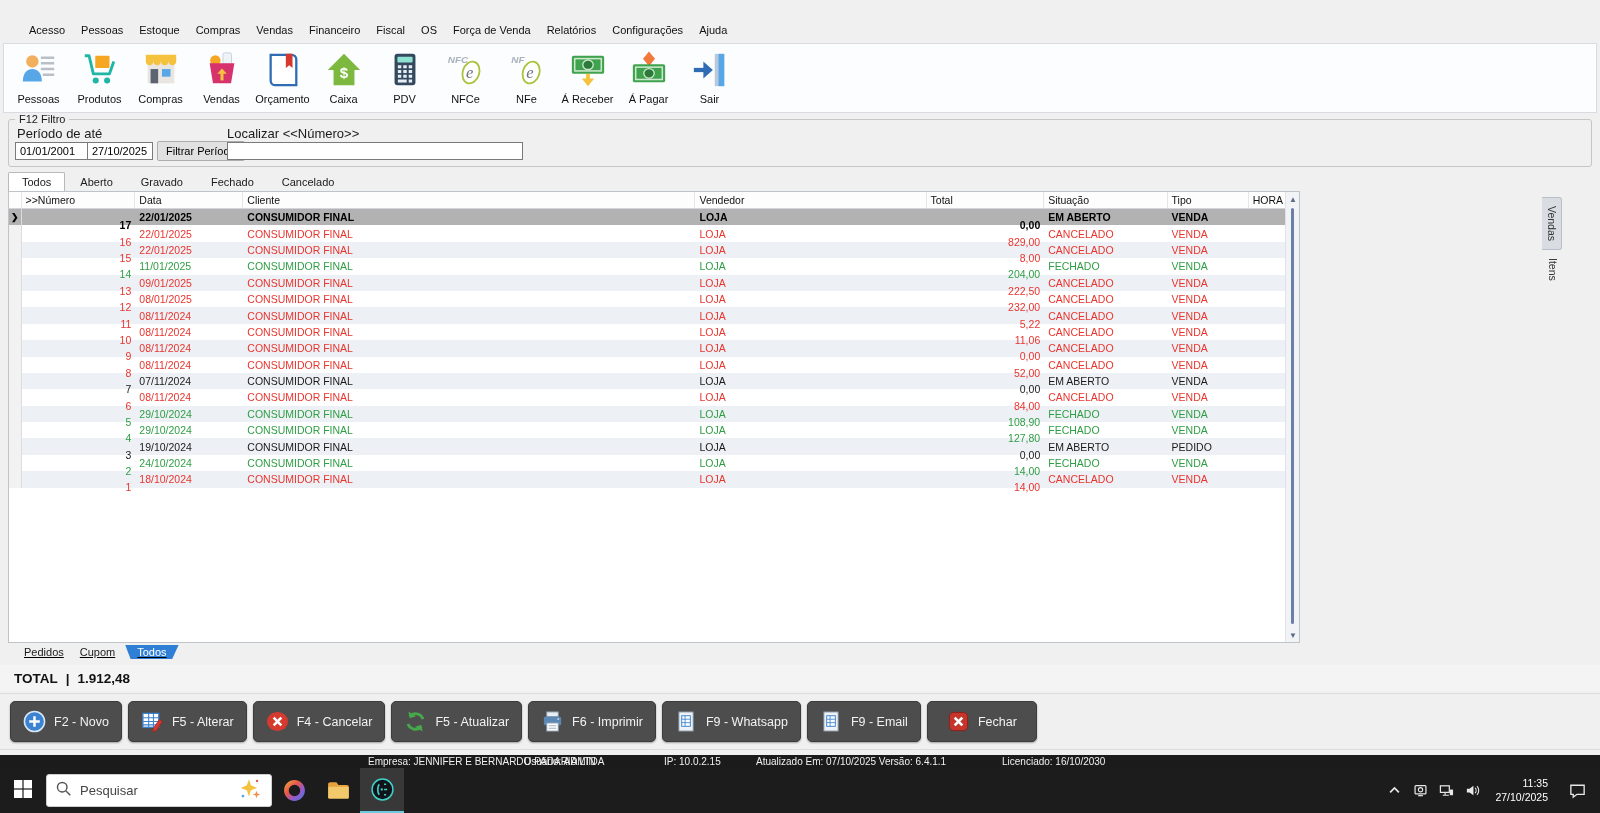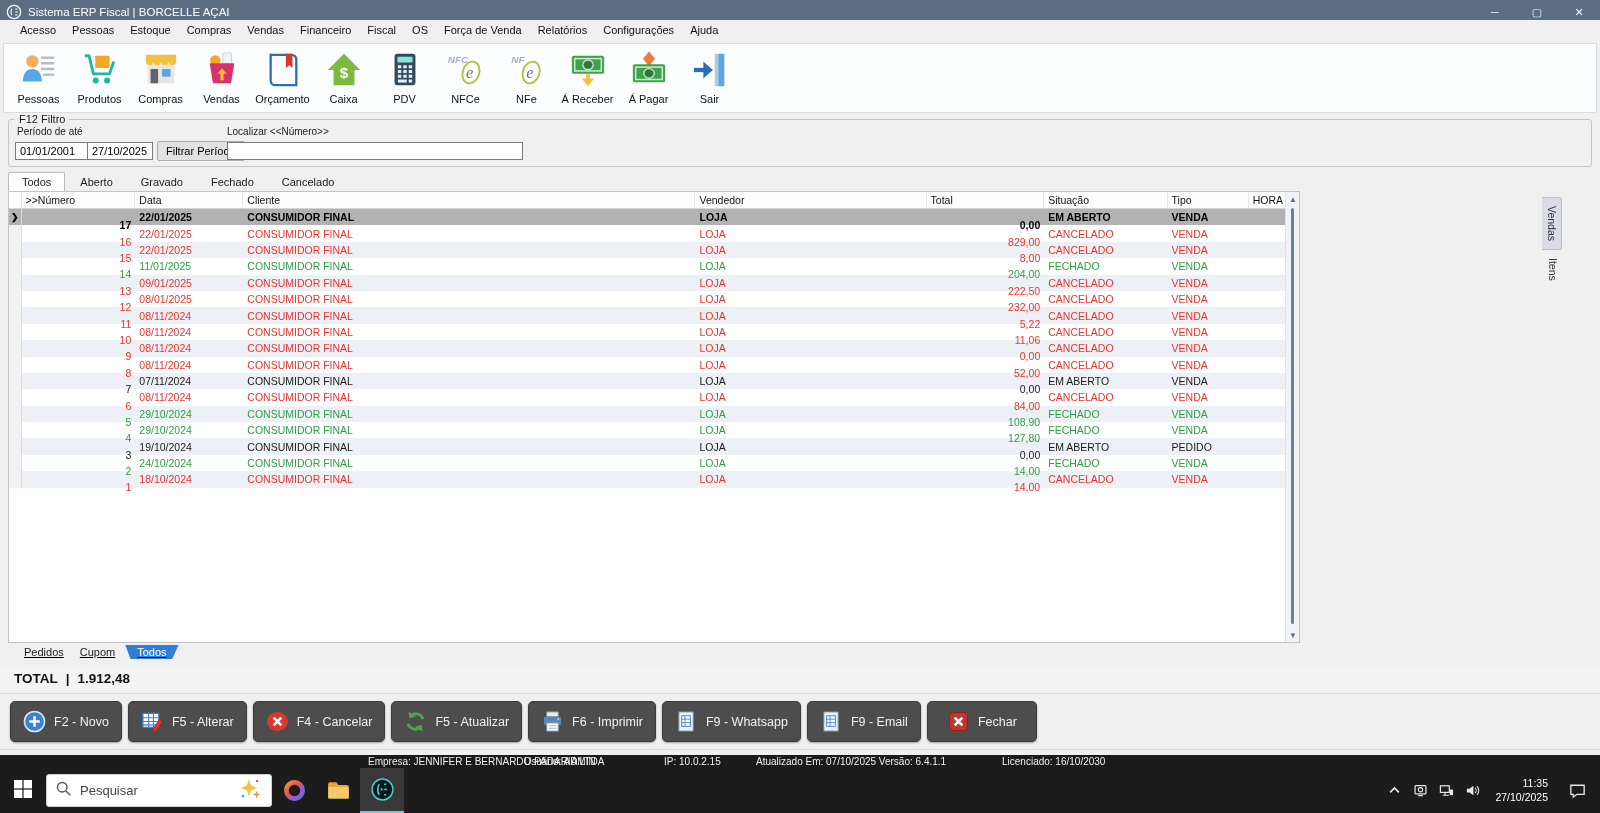--- a/index.html
+++ b/index.html
@@ -7,35 +7,35 @@
   #app { position:absolute; inset:0; }
 
   
   .titlebar { position:absolute; top:0; left:0; width:1600px; height:24px; background:#5d6e84; display:flex; align-items:center; color:#fff; }
   .titlebar .app-logo { width:16px; height:16px; margin:0 6px 0 6px; }
   .titlebar .title-text { font-size:11.5px; }
   .win-controls { margin-left:auto; display:flex; height:100%; }
   .win-btn { width:42px; height:100%; display:flex; align-items:center; justify-content:center; color:#eef2f6; font-size:11px; }
 
   
-  .menubar { position:absolute; top:20px; left:0; width:1600px; height:19px; background:#f0f0f0; display:flex; align-items:center; padding-left:12px; }
+  .menubar { position:absolute; top:20px; left:0; width:1600px; height:19px; background:#f0f0f0; display:flex; align-items:center; padding-left:21px; }
   .menu-item { font-size:11px; color:#111; padding:2px 8px; cursor:default; }
 
   
   .toolbar { position:absolute; top:43px; left:3px; width:1594px; height:70px; background:#fcfdfe; border:1px solid #d8dce1; display:flex; align-items:flex-start; padding:6px 0 0 4px; }
   .tb-item { width:61px; display:flex; flex-direction:column; align-items:center; gap:3px; }
   .tb-icon { width:40px; height:40px; display:flex; align-items:center; justify-content:center; }
   .tb-icon svg { width:38px; height:38px; }
   .tb-label { font-size:11px; color:#111; white-space:nowrap; }
 
   
   .filterband { position:absolute; top:113px; left:0; width:1600px; height:58px; background:#f0f0f0; }
   .filterbox { position:absolute; top:6px; left:8px; width:1584px; height:48px; border:1px solid #c6c6c6; border-radius:3px; }
   .filterbox .legend { position:absolute; top:-7px; left:6px; background:#f0f0f0; padding:0 4px; font-size:11px; color:#1a1a1a; }
-  .fl-label { position:absolute; font-size:10px; color:#1a1a1a; }
+  .fl-label { position:absolute; font-size:13px; color:#1a1a1a; }
   .lbl-periodo { top:6px; left:8px; }
   .lbl-localizar { top:6px; left:218px; }
   .txt { position:absolute; top:22px; height:18px; border:1px solid #7a7a7a; background:#fff; font-size:11px; font-family:"Liberation Sans",sans-serif; padding:0 4px; }
   .txt-de  { left:6px;  width:84px; }
   .txt-ate { left:78px; width:66px; }
   .btn-filtrar { position:absolute; top:21px; left:148px; height:20px; padding:0 8px; font-size:11px; background:#e1e1e1; border:1px solid #adadad; border-radius:2px; font-family:"Liberation Sans",sans-serif; }
   .txt-localizar { left:218px; width:296px; }
 
   
   .tabstrip { position:absolute; top:171px; left:8px; height:20px; display:flex; align-items:flex-end; }
@@ -102,40 +102,20 @@
   .tray-ic { width:22px; height:40px; display:flex; align-items:center; justify-content:center; color:#e8e8e8; }
   .tray-ic svg { width:15px; height:15px; }
   .tk-clock { text-align:right; color:#fff; font-size:10.5px; line-height:1.25; padding:0 8px; }
   .tk-notif { width:34px; height:40px; display:flex; align-items:center; justify-content:center; }
 </style>
 </head>
 <body>
 
 <div id="app">
 
-  <div class="titlebar">
-    <span class="app-logo">
-      <svg viewBox="0 0 16 16">
-          <circle cx="8" cy="8" r="6.6" fill="none" stroke="#fff" stroke-width="1.3"></circle>
-          <path d="M6 5c-1.3 1-1.3 5 0 6M9.2 5h2.2M9.2 8h2.6M9.2 11h2.2" stroke="#fff" stroke-width="1.1" fill="none"></path>
-        </svg>
-    </span>
-    <span class="title-text">Sistema ERP Fiscal | BORCELLE AÇAI</span>
-    <div class="win-controls">
-      <div class="win-btn">
-          <span>─</span>
-        </div>
-      <div class="win-btn">
-          <span>▢</span>
-        </div>
-      <div class="win-btn close">
-          <span>✕</span>
-        </div>
-    </div>
-  </div>
 
   <div class="menubar" id="menubar">
       <div class="menu-item">Acesso</div>
       <div class="menu-item">Pessoas</div>
       <div class="menu-item">Estoque</div>
       <div class="menu-item">Compras</div>
       <div class="menu-item">Vendas</div>
       <div class="menu-item">Financeiro</div>
       <div class="menu-item">Fiscal</div>
       <div class="menu-item">OS</div>

